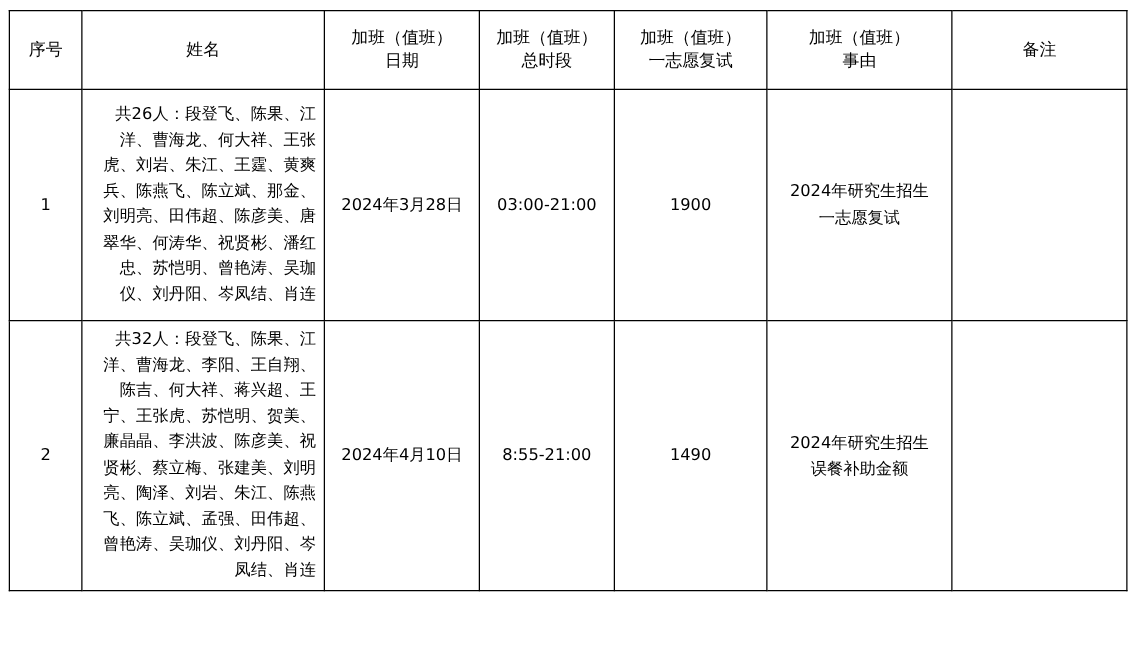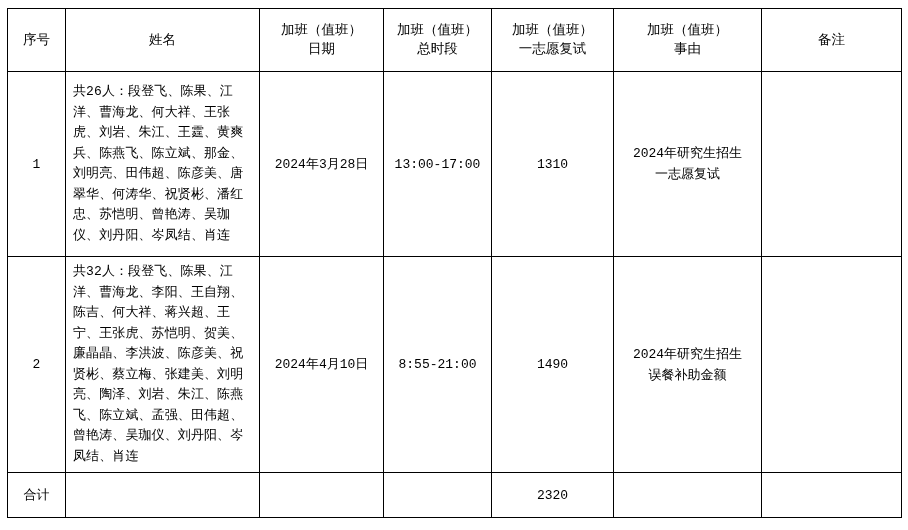--- a/index.html
+++ b/index.html
@@ -18,21 +18,20 @@
     position: absolute;
     left: 7px;
     top: 8px;
     width: 894px;
   }
   table.ot-table {
     border-collapse: collapse;
     table-layout: fixed;
     width: 894px;
     font-size: 13px;
-    font-family: Liberation Mono, monospace;
   }
   table.ot-table td, table.ot-table th {
     border: 1px solid #000000;
     padding: 0;
     vertical-align: middle;
     text-align: center;
     font-weight: normal;
   }
   
   col.c-seq     { width: 58px; }
@@ -51,21 +50,21 @@
   .hdr-2line {
     display: block;
   }
 
   tbody td {
     font-size: 13px;
     line-height: 21px;
   }
   .names {
     display: block;
-    text-align: left;
+    text-align: right;
     padding: 5px 6px 5px 7px;
     line-height: 20.5px;
     letter-spacing: 0.1px;
     word-break: break-all;
   }
   .reason {
     display: block;
     line-height: 21px;
     padding: 0 4px;
   }
@@ -123,24 +122,24 @@
         <td class="center">
           <span>1</span>
         </td>
         <td>
           <span class="names">共26人：段登飞、陈果、江洋、曹海龙、何大祥、王张虎、刘岩、朱江、王霆、黄爽兵、陈燕飞、陈立斌、那金、刘明亮、田伟超、陈彦美、唐翠华、何涛华、祝贤彬、潘红忠、苏恺明、曾艳涛、吴珈仪、刘丹阳、岑凤结、肖连</span>
         </td>
         <td>
           <span>2024年3月28日</span>
         </td>
         <td>
-          <span>13:00-17:00</span>
+          <span>03:00-21:00</span>
         </td>
         <td>
-          <span>1310</span>
+          <span>1900</span>
         </td>
         <td>
           <span class="reason">2024年研究生招生</span>
           <span class="reason">一志愿复试</span>
         </td>
         <td>
           <span></span>
         </td>
       </tr>
       <tr class="row2">
@@ -160,38 +159,15 @@
           <span>1490</span>
         </td>
         <td>
           <span class="reason">2024年研究生招生</span>
           <span class="reason">误餐补助金额</span>
         </td>
         <td>
           <span></span>
         </td>
       </tr>
-      <tr class="row-total">
-        <td class="total-label">
-          <span>合计</span>
-        </td>
-        <td>
-          <span></span>
-        </td>
-        <td>
-          <span></span>
-        </td>
-        <td>
-          <span></span>
-        </td>
-        <td>
-          <span>2320</span>
-        </td>
-        <td>
-          <span></span>
-        </td>
-        <td>
-          <span></span>
-        </td>
-      </tr>
     </tbody>
   </table>
 </div>
 
 </body></html>

